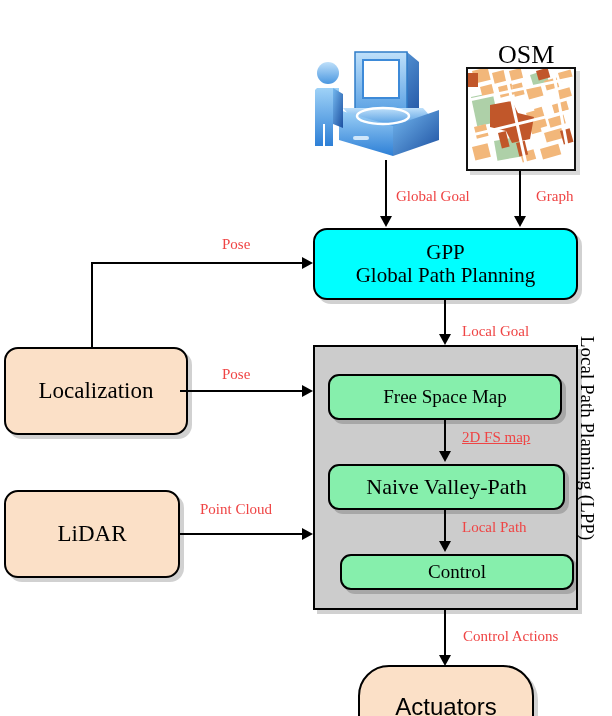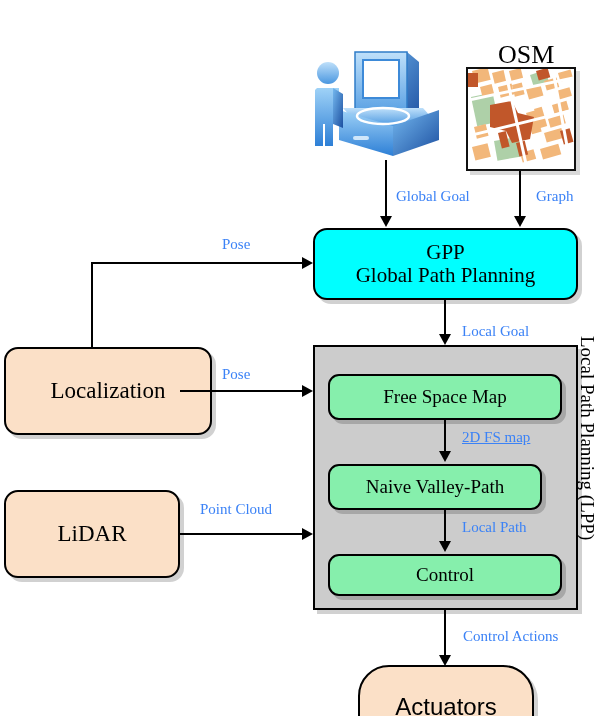--- a/index.html
+++ b/index.html
@@ -46,21 +46,21 @@
     white-space: nowrap;
     font-size: 19px;
     color: #000000;
   }
 
   
   .edge-label {
     position: absolute;
     white-space: nowrap;
     font-size: 15px;
-    color: #3b82f6;
+    color: #ef4444;
   }
 
   
   .line {
     position: absolute;
     background: #000000;
   }
   .line.v { width: 2px; }
   .line.h { height: 2px; }
 
@@ -198,21 +198,21 @@
     <span>
       <span class="node-label">GPP</span>
       <span class="node-label">Global Path Planning</span>
     </span>
   </div>
 
   <div class="line v" style="left:444px; top:260px; height:36px;"></div>
   <div class="arrow-down" style="left:439px; top:294px;"></div>
   <div class="edge-label" style="left:462px; top:283px;text-align:center;">Local Goal</div>
 
-  <div class="node rounded peach" style="left:4px; top:307px; width:208px; height:88px; font-size:23px;">
+  <div class="node rounded peach" style="left:4px; top:307px; width:184px; height:88px; font-size:23px;">
     <span class="node-label">Localization</span>
   </div>
 
   <div class="line v" style="left:91px; top:222px; height:87px;"></div>
   <div class="line h" style="left:91px; top:222px; width:214px;"></div>
   <div class="arrow-right" style="left:302px; top:217px;"></div>
   <div class="edge-label" style="left:222px; top:196px;">Pose</div>
 
   <div class="line h" style="left:180px; top:350px; width:125px;"></div>
   <div class="arrow-right" style="left:302px; top:345px;"></div>
@@ -231,29 +231,29 @@
   <div class="vlabel" style="left:598px; top:296px; transform: rotate(90deg);">Local Path Planning (LPP)</div>
 
   <div class="node green" style="left:328px; top:334px; width:234px; height:46px; font-size:19px;">
     <span class="node-label">Free Space Map</span>
   </div>
 
   <div class="line v" style="left:444px; top:380px; height:33px;"></div>
   <div class="arrow-down" style="left:439px; top:411px;"></div>
   <div class="edge-label" style="left:462px; top:389px;text-decoration:underline;">2D FS map</div>
 
-  <div class="node green" style="left:328px; top:424px; width:214px; height:46px; font-size:19px;">
+  <div class="node green" style="left:328px; top:424px; width:237px; height:46px; font-size:22px;">
     <span class="node-label">Naive Valley-Path</span>
   </div>
 
   <div class="line v" style="left:444px; top:470px; height:33px;"></div>
   <div class="arrow-down" style="left:439px; top:501px;"></div>
   <div class="edge-label" style="left:462px; top:479px;">Local Path</div>
 
-  <div class="node green" style="left:328px; top:514px; width:234px; height:42px; font-size:19px;">
+  <div class="node green" style="left:340px; top:514px; width:234px; height:36px; font-size:19px;">
     <span class="node-label">Control</span>
   </div>
 
   <div class="line v" style="left:444px; top:570px; height:47px;"></div>
   <div class="arrow-down" style="left:439px; top:615px;"></div>
   <div class="edge-label" style="left:463px; top:588px;">Control Actions</div>
 
   <div class="node rounded peach" style="left:358px; top:625px; width:176px; height:85px; font-size:24px;border-radius:31px;">
     <span class="node-label sans">Actuators</span>
   </div>

